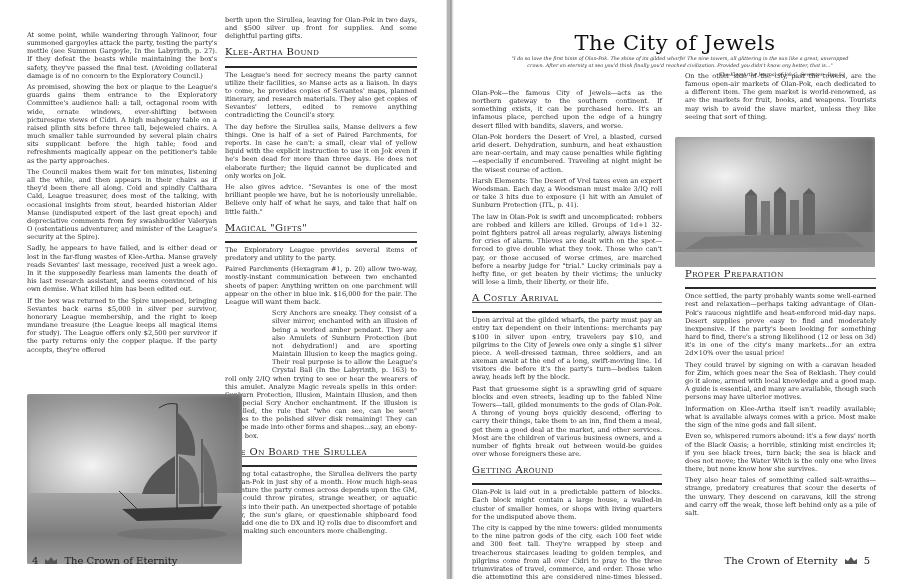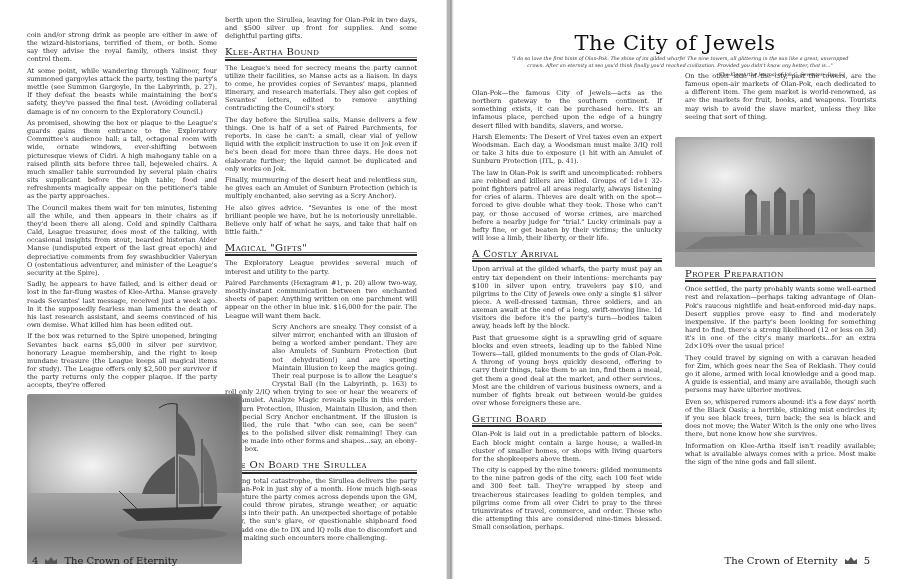--- a/index.html
+++ b/index.html
@@ -14,21 +14,21 @@
 
   .col { position: absolute; font-size: 6.55px; line-height: 8.15px; text-align: justify; }
   .col p { margin-bottom: 3.2px; hyphens: auto; }
 
   .lcol1 { left: 27px; top: 31px; width: 190px; }
   .lcol2 { left: 225px; top: 16px; width: 192px; }
   .rcol1 { left: 472px; top: 89px; width: 190px; }
   .rcol2 { left: 685px; top: 72px; width: 191px; }
 
   .heading { font-family: "DejaVu Serif", serif; font-variant: small-caps; font-size: 10px; letter-spacing: 0.4px;
-    color: #1a1a1a; border-bottom: 2.5px solid #2a2a2a; padding-bottom: 4px; margin: 8px 0 3px 0; font-weight: normal; }
+    color: #1a1a1a; border-bottom: 2.5px solid #2a2a2a; padding-bottom: 11px; margin: 8px 0 3px 0; font-weight: normal; }
   .heading::after { content: ""; display: block; border-bottom: 0.8px solid #777; margin-bottom: -3px; }
 
   .title { position: absolute; left: 450px; width: 450px; top: 31px; text-align: center;
     font-family: "DejaVu Serif", serif; font-size: 21px; font-weight: normal; color: #111; letter-spacing: 0.5px; }
   .epigraph { position: absolute; left: 510px; width: 340px; top: 55px; text-align: center;
     font-size: 4.9px; line-height: 7px; font-style: italic; color: #333; }
   .attribution { position: absolute; left: 600px; width: 245px; top: 71px; text-align: right;
     font-size: 4.9px; font-style: italic; color: #333; }
 
   .img { position: absolute; overflow: hidden; border-radius: 2px; }
@@ -49,37 +49,35 @@
   .crown { display: inline-block; width: 14px; height: 9px; }
 
   .wrap-left { float: left; width: 47px; height: 62px; }
 </style>
 </head>
 <body>
 
 <div class="page page-left">
 
   <div class="col lcol1">
-    <p>coin and/or strong drink as people are either in awe of the wizard-historians, terrified of them, or both. Some say they advise the royal family, others insist they control them.</p>
     <p>At some point, while wandering through Yalinoor, four summoned gargoyles attack the party, testing the party's mettle (see Summon Gargoyle, In the Labyrinth, p. 27). If they defeat the beasts while maintaining the box's safety, they've passed the final test. (Avoiding collateral damage is of no concern to the Exploratory Council.)</p>
     <p>As promised, showing the box or plaque to the League's guards gains them entrance to the Exploratory Committee's audience hall: a tall, octagonal room with wide, ornate windows, ever-shifting between picturesque views of Cidri. A high mahogany table on a raised plinth sits before three tall, bejeweled chairs. A much smaller table surrounded by several plain chairs sits supplicant before the high table; food and refreshments magically appear on the petitioner's table as the party approaches.</p>
     <p>The Council makes them wait for ten minutes, listening all the while, and then appears in their chairs as if they'd been there all along. Cold and spindly Calthara Cald, League treasurer, does most of the talking, with occasional insights from stout, bearded historian Alder Manse (undisputed expert of the last great epoch) and depreciative comments from fey swashbuckler Valeryan O (ostentatious adventurer, and minister of the League's security at the Spire).</p>
     <p>Sadly, he appears to have failed, and is either dead or lost in the far-flung wastes of Klee-Artha. Manse gravely reads Sevantes' last message, received just a week ago. In it the supposedly fearless man laments the death of his last research assistant, and seems convinced of his own demise. What killed him has been edited out.</p>
     <p>If the box was returned to the Spire unopened, bringing Sevantes back earns $5,000 in silver per survivor, honorary League membership, and the right to keep mundane treasure (the League keeps all magical items for study). The League offers only $2,500 per survivor if the party returns only the copper plaque. If the party accepts, they're offered</p>
   </div>
 
   <div class="col lcol2">
     <p>berth upon the Sirullea, leaving for Olan-Pok in two days, and $500 silver up front for supplies. And some delightful parting gifts.</p>
     <h2 class="heading">Klee-Artha Bound</h2>
     <p>The League's need for secrecy means the party cannot utilize their facilities, so Manse acts as a liaison. In days to come, he provides copies of Sevantes' maps, planned itinerary, and research materials. They also get copies of Sevantes' letters, edited to remove anything contradicting the Council's story.</p>
     <p>The day before the Sirullea sails, Manse delivers a few things. One is half of a set of Paired Parchments, for reports. In case he can't: a small, clear vial of yellow liquid with the explicit instruction to use it on Jok even if he's been dead for more than three days. He does not elaborate further; the liquid cannot be duplicated and only works on Jok.</p>
-    <p>Finally, murmuring of the desert heat and relentless sun, he gives each an Amulet of Sunburn Protection (which is multiply enchanted, also serving as a Scry Anchor).</p>
     <p>He also gives advice. "Sevantes is one of the most brilliant people we have, but he is notoriously unreliable. Believe only half of what he says, and take that half on little faith."</p>
     <h2 class="heading">Magical "Gifts"</h2>
-    <p>The Exploratory League provides several much of interest and utility to the party.</p>
+    <p>The Exploratory League provides several items of predatory and utility to the party.</p>
     <p>Paired Parchments (Hexagram #1, p. 20) allow two-way, mostly-instant communication between two enchanted sheets of paper. Anything written on one parchment will appear on the other in blue ink. $16,000 for the pair. The League will want them back.</p>
     <div class="wrap-left"></div>
     <p>Scry Anchors are sneaky. They consist of a silver mirror, enchanted with an illusion of being a worked amber pendant. They are also Amulets of Sunburn Protection (but not dehydration!) and are sporting Maintain Illusion to keep the magics going. Their real purpose is to allow the League's Crystal Ball (In the Labyrinth, p. 163) to roll only 2/IQ when trying to see or hear the wearers of this amulet. Analyze Magic reveals spells in this order: Sunburn Protection, Illusion, Maintain Illusion, and then the special Scry Anchor enchantment. If the illusion is dispelled, the rule that "who can see, can be seen" applies to the polished silver disk remaining! They can also be made into other forms and shapes...say, an ebony-wood box.</p>
     <h2 class="heading">Life On Board the Sirullea</h2>
     <p>Barring total catastrophe, the Sirullea delivers the party to Olan-Pok in just shy of a month. How much high-seas adventure the party comes across depends upon the GM, who could throw pirates, strange weather, or aquatic beasts into their path. An unexpected shortage of potable water, the sun's glare, or questionable shipboard food may add one die to DX and IQ rolls due to discomfort and pain, making such encounters more challenging.</p>
   </div>
 
   <div class="img img-ship">
     <div class="sea"></div>
     <svg width="215" height="170" viewBox="0 0 215 170">
@@ -106,38 +104,40 @@
 </div>
 
 <div class="gutter"></div>
 
 <h1 class="title">The City of Jewels</h1>
 <div class="epigraph">"I do so love the first hints of Olan-Pok. The shine of its gilded wharfs! The nine towers, all glittering in the sun like a great, unwrapped crown. After an eternity at sea you'd think finally you'd reached civilization. Provided you didn't know any better, that is..."</div>
 <div class="attribution">The Klee-Artha Journal of Jok C. Sevantes—Day 52</div>
 
 <div class="col rcol1">
   <p>Olan-Pok—the famous City of Jewels—acts as the northern gateway to the southern continent. If something exists, it can be purchased here. It's an infamous place, perched upon the edge of a hungry desert filled with bandits, slavers, and worse.</p>
+  <p>Olan-Pok borders the Desert of Vrel, a blasted, cursed arid desert. Dehydration, sunburn, and heat exhaustion are near-certain, and may cause penalties while fighting—especially if encumbered. Traveling at night might be the wisest course of action.</p>
   <p>Harsh Elements: The Desert of Vrel taxes even an expert Woodsman. Each day, a Woodsman must make 3/IQ roll or take 3 hits due to exposure (1 hit with an Amulet of Sunburn Protection (ITL, p. 41).</p>
   <p>The law in Olan-Pok is swift and uncomplicated: robbers are robbed and killers are killed. Groups of 1d+1 32-point fighters patrol all areas regularly, always listening for cries of alarm. Thieves are dealt with on the spot—forced to give double what they took. Those who can't pay, or those accused of worse crimes, are marched before a nearby judge for "trial." Lucky criminals pay a hefty fine, or get beaten by their victims; the unlucky will lose a limb, their liberty, or their life.</p>
   <h2 class="heading">A Costly Arrival</h2>
   <p>Upon arrival at the gilded wharfs, the party must pay an entry tax dependent on their intentions: merchants pay $100 in silver upon entry, travelers pay $10, and pilgrims to the City of Jewels owe only a single $1 silver piece. A well-dressed taxman, three soldiers, and an axeman await at the end of a long, swift-moving line. 1d visitors die before it's the party's turn—bodies taken away, heads left by the block.</p>
   <p>Past that gruesome sight is a sprawling grid of square blocks and even streets, leading up to the fabled Nine Towers—tall, gilded monuments to the gods of Olan-Pok. A throng of young boys quickly descend, offering to carry their things, take them to an inn, find them a meal, get them a good deal at the market, and other services. Most are the children of various business owners, and a number of fights break out between would-be guides over whose foreigners these are.</p>
-  <h2 class="heading">Getting Board</h2>
-  <p>Olan-Pok is laid out in a predictable pattern of blocks. Each block might contain a large house, a walled-in cluster of smaller homes, or shops with living quarters for the shopkeepers above them.</p>
+  <h2 class="heading">Getting Around</h2>
+  <p>Olan-Pok is laid out in a predictable pattern of blocks. Each block might contain a large house, a walled-in cluster of smaller homes, or shops with living quarters for the undisputed above them.</p>
   <p>The city is capped by the nine towers: gilded monuments to the nine patron gods of the city, each 100 feet wide and 300 feet tall. They're wrapped by steep and treacherous staircases leading to golden temples, and pilgrims come from all over Cidri to pray to the three triumvirates of travel, commerce, and order. Those who die attempting this are considered nine-times blessed. Small consolation, perhaps.</p>
 </div>
 
 <div class="col rcol2">
   <p>On the other side of the city, past the towers, are the famous open-air markets of Olan-Pok, each dedicated to a different item. The gem market is world-renowned, as are the markets for fruit, books, and weapons. Tourists may wish to avoid the slave market, unless they like seeing that sort of thing.</p>
   <div style="height:138px"></div>
   <h2 class="heading">Proper Preparation</h2>
   <p>Once settled, the party probably wants some well-earned rest and relaxation—perhaps taking advantage of Olan-Pok's raucous nightlife and heat-enforced mid-day naps. Desert supplies prove easy to find and moderately inexpensive. If the party's been looking for something hard to find, there's a strong likelihood (12 or less on 3d) it's in one of the city's many markets...for an extra 2d×10% over the usual price!</p>
   <p>They could travel by signing on with a caravan headed for Zim, which goes near the Sea of Reklash. They could go it alone, armed with local knowledge and a good map. A guide is essential, and many are available, though such persons may have ulterior motives.</p>
+  <p>Information on Klee-Artha itself isn't readily available; what is available always comes with a price. Most make the sign of the nine gods and fall silent.</p>
   <p>Even so, whispered rumors abound: it's a few days' north of the Black Oasis; a horrible, stinking mist encircles it; if you see black trees, turn back; the sea is black and does not move; the Water Witch is the only one who lives there, but none know how she survives.</p>
-  <p>Information on Klee-Artha itself isn't readily available; what is available always comes with a price. Most make the sign of the nine gods and fall silent.</p>
+  <p>They also hear tales of something called salt-wraiths—strange, predatory creatures that scour the deserts of the unwary. They descend on caravans, kill the strong and carry off the weak, those left behind only as a pile of salt.</p>
 </div>
 
 <div class="img img-city">
   <svg width="200" height="130" viewBox="0 0 200 130">
     <rect x="0" y="95" width="200" height="35" fill="#8a8a8a" opacity="0.7"></rect>
     <path d="M30 100 L170 96 L190 110 L10 112 Z" fill="#7a7a7a"></path>
     <rect x="70" y="58" width="12" height="40" fill="#6b6b6b"></rect>
     <rect x="86" y="64" width="9" height="34" fill="#777"></rect>
     <rect x="99" y="56" width="12" height="42" fill="#656565"></rect>
     <rect x="115" y="63" width="9" height="35" fill="#737373"></rect>

